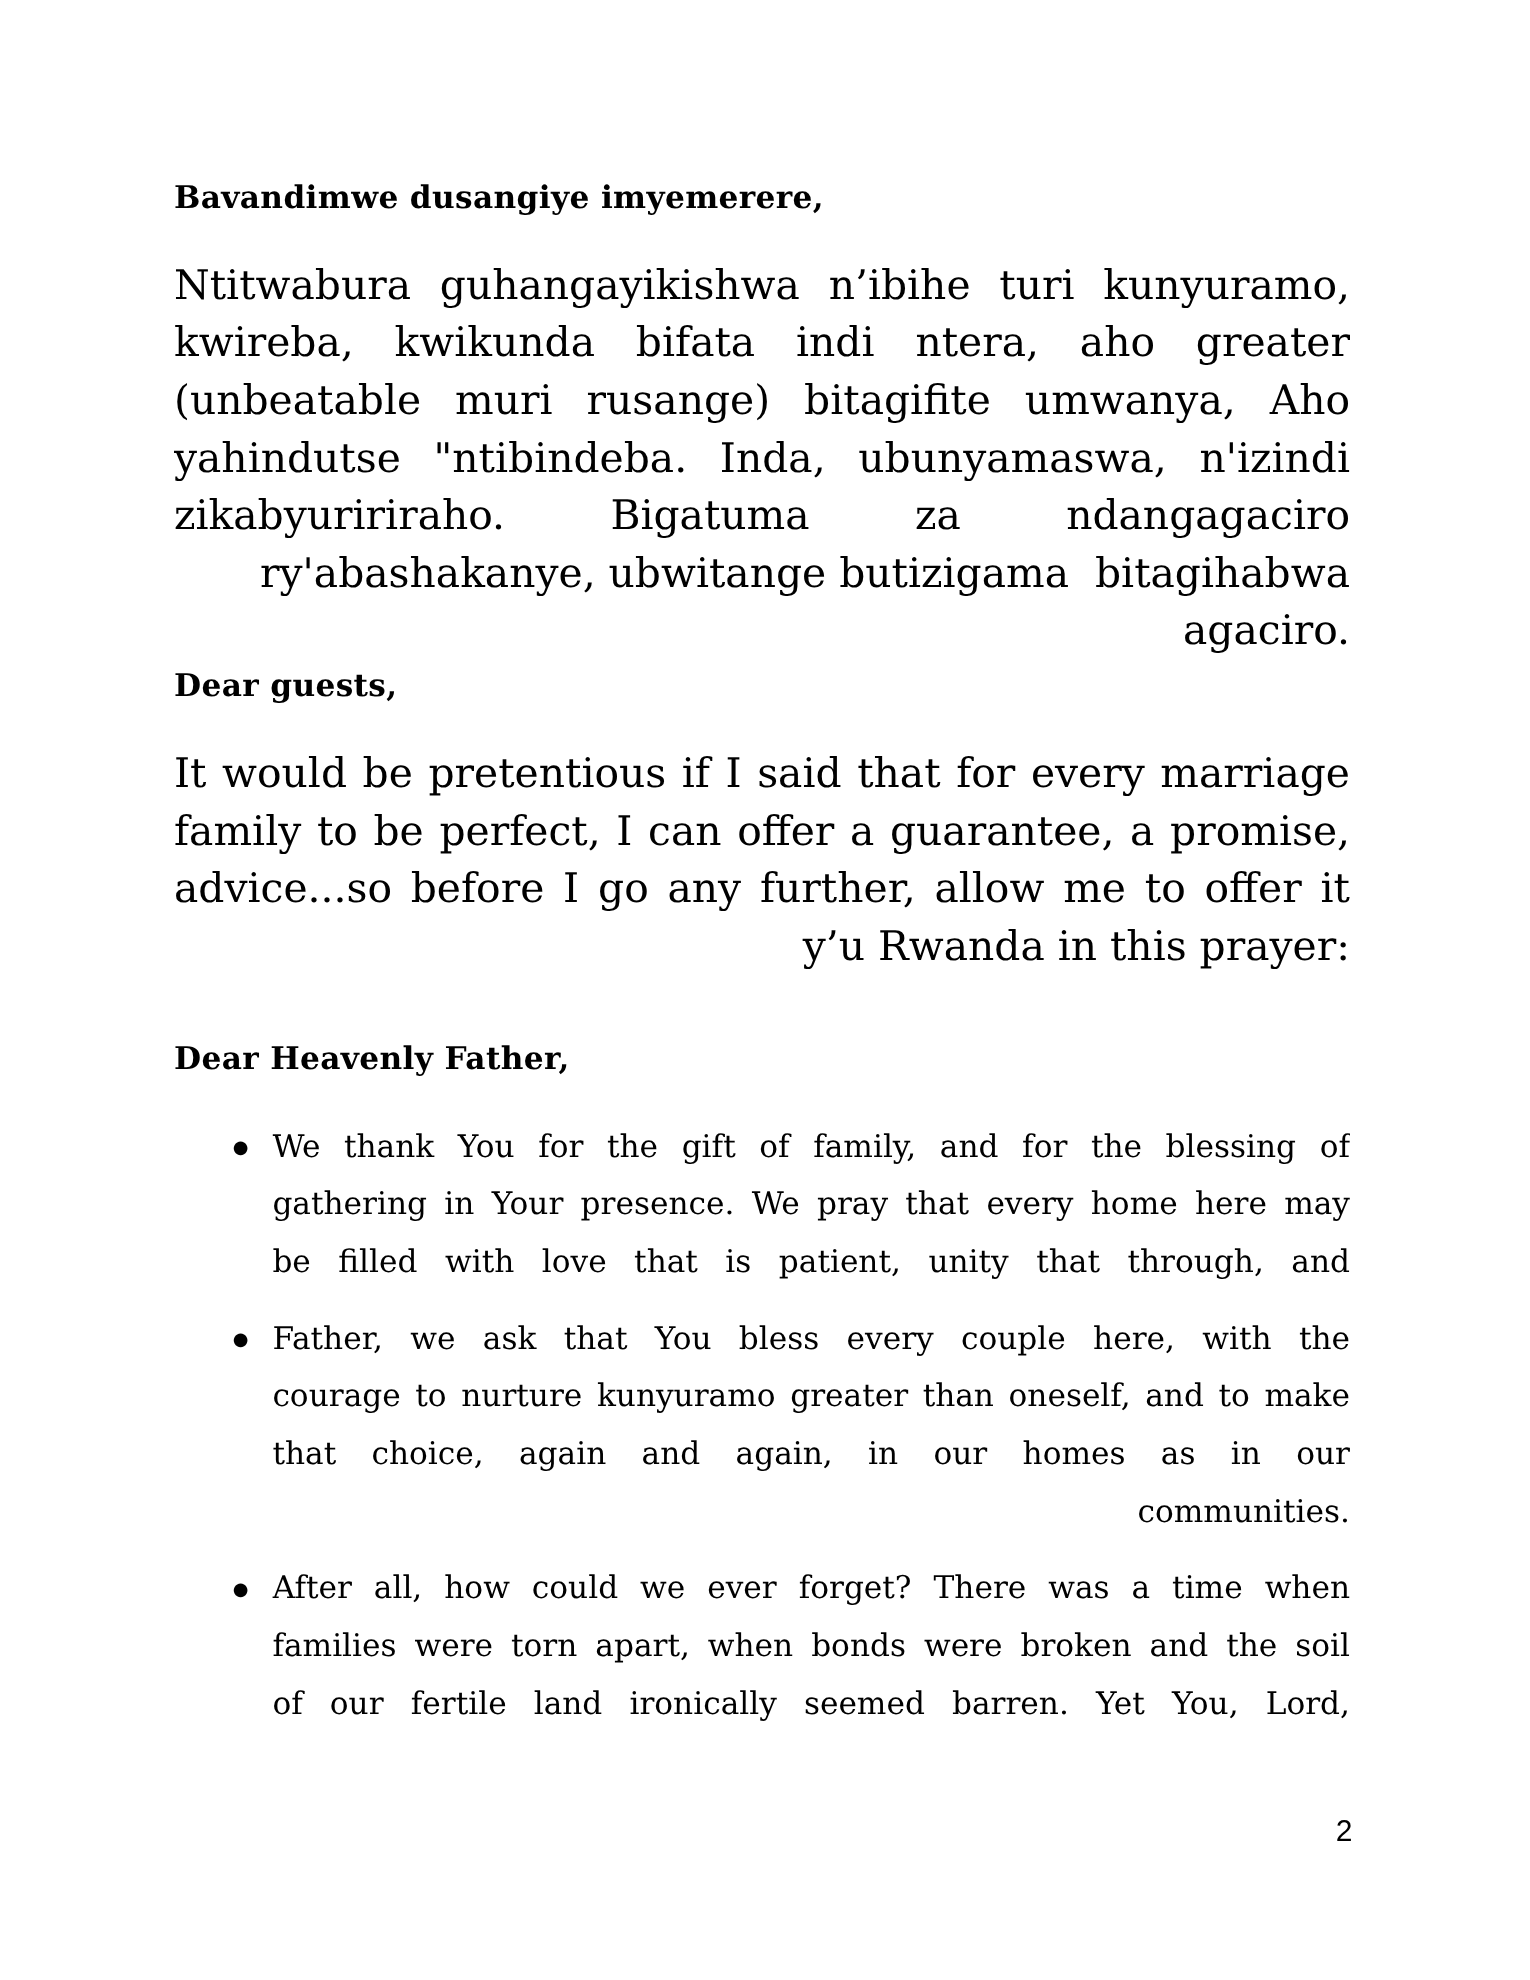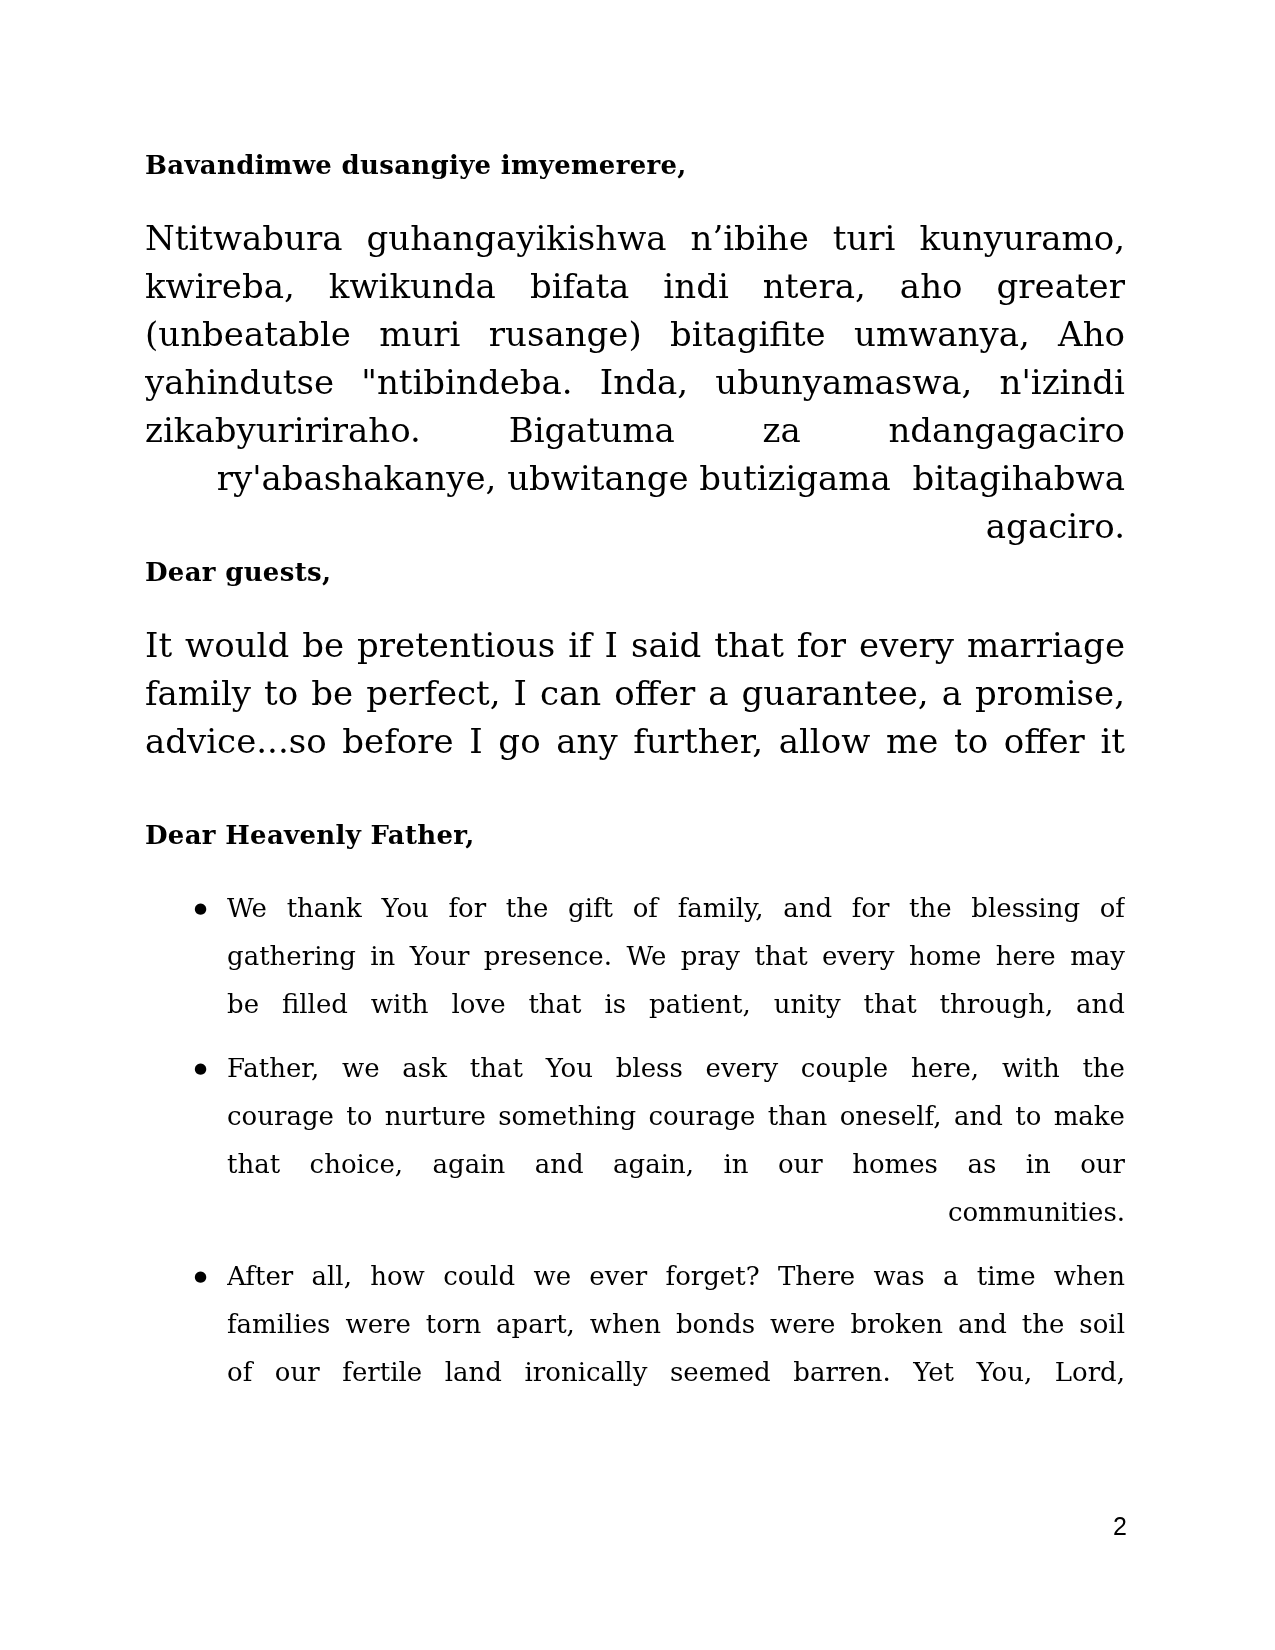--- a/index.html
+++ b/index.html
@@ -102,37 +102,38 @@
       <div class="jline">zikabyuririraho. Bigatuma za ndangagaciro z'umuryango, ibanga</div>
       <div class="lline">ry'abashakanye, ubwitange butizigama  bitagihabwa agaciro.</div>
     </div>
 
     <div class="heading after-para">Dear guests,</div>
 
     <div class="para">
       <div class="jline">It would be pretentious if I said that for every marriage and every</div>
       <div class="jline">family to be perfect, I can offer a guarantee, a promise, an unbeatable</div>
       <div class="jline">advice...so before I go any further, allow me to offer it up to Imana</div>
+      <div class="lline">y’u Rwanda in this prayer:</div>
     </div>
 
     <div class="heading after-para">Dear Heavenly Father,</div>
 
     <div class="blist">
 
       <div class="bitem">
         <span class="bmark">●</span>
         <div class="jline">We thank You for the gift of family, and for the blessing of</div>
         <div class="jline">gathering in Your presence. We pray that every home here may</div>
         <div class="jline">be filled with love that is patient, unity that through, and</div>
       </div>
 
       <div class="bitem">
         <span class="bmark">●</span>
         <div class="jline">Father, we ask that You bless every couple here, with the</div>
-        <div class="jline">courage to nurture something courage than oneself, and to make</div>
+        <div class="jline">courage to nurture kunyuramo greater than oneself, and to make</div>
         <div class="jline">that choice, again and again, in our homes as in our</div>
         <div class="lline">communities.</div>
       </div>
 
       <div class="bitem">
         <span class="bmark">●</span>
         <div class="jline">After all, how could we ever forget? There was a time when</div>
         <div class="jline">families were torn apart, when bonds were broken and the soil</div>
         <div class="jline">of our fertile land ironically seemed barren. Yet You, Lord,</div>
       </div>

